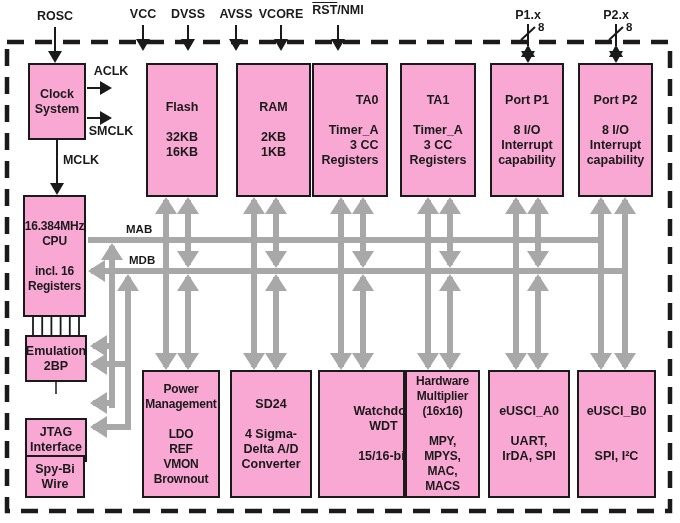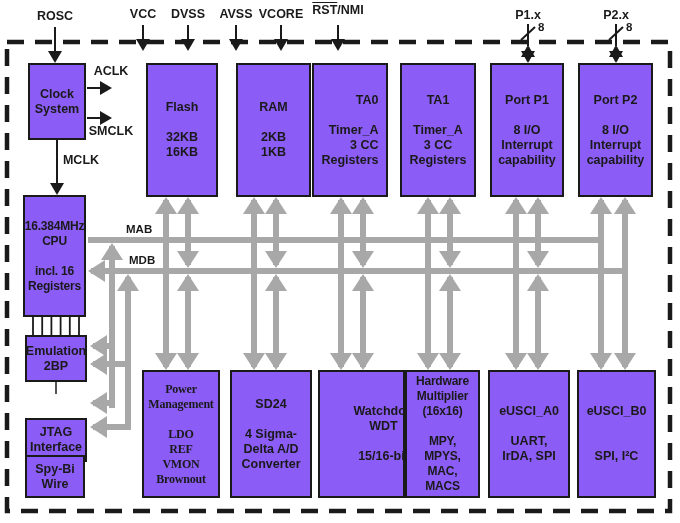--- a/index.html
+++ b/index.html
@@ -1,19 +1,19 @@
 <!DOCTYPE html>
 <html><head>
 <meta charset="utf-8">
 <style>
   html,body{margin:0;padding:0;background:#fff;}
   .stage{position:relative;width:680px;height:523px;background:#fff;overflow:hidden;
          font-family:"Liberation Sans",sans-serif;color:#1a1a1a;}
   svg.wires{position:absolute;left:0;top:0;}
-  .blk{position:absolute;box-sizing:border-box;border:2.5px solid #1a1a1a;background:#8b5cf6;
+  .blk{position:absolute;box-sizing:border-box;border:2.5px solid #1a1a1a;background:#f9a8d4;
        display:flex;align-items:center;justify-content:center;text-align:center;z-index:2;}
   .blk .t{font-weight:bold;font-size:12.5px;line-height:15px;white-space:pre-line;}
   .blk.tight .t{font-size:12px;letter-spacing:-0.2px;}
   .lbl{position:absolute;font-weight:bold;font-size:12.5px;white-space:nowrap;z-index:3;}
   .lbl.ctr{transform:translateX(-50%);}
   .lbl.small{font-size:11.5px;}
   .over{text-decoration:overline;}
 </style>
 </head>
 <body>
@@ -180,21 +180,21 @@
     </div>
   <div class="blk" style="left:25px;top:394px;width:62px;height:44px;margin-top:24px;">
       <div class="t">JTAG
 Interface</div>
     </div>
   <div class="blk" style="left:25px;top:455px;width:60px;height:43px;">
       <div class="t">Spy-Bi
 Wire</div>
     </div>
 
-  <div class="blk tight" style="left:142px;top:370px;width:78px;height:128px;font-family:Liberation Serif, serif;">
+  <div class="blk tight" style="left:142px;top:370px;width:78px;height:128px;">
       <div class="t">Power
 Management
 
 LDO
 REF
 VMON
 Brownout</div>
     </div>
   <div class="blk" style="left:230px;top:370px;width:82px;height:128px;">
       <div class="t">SD24

